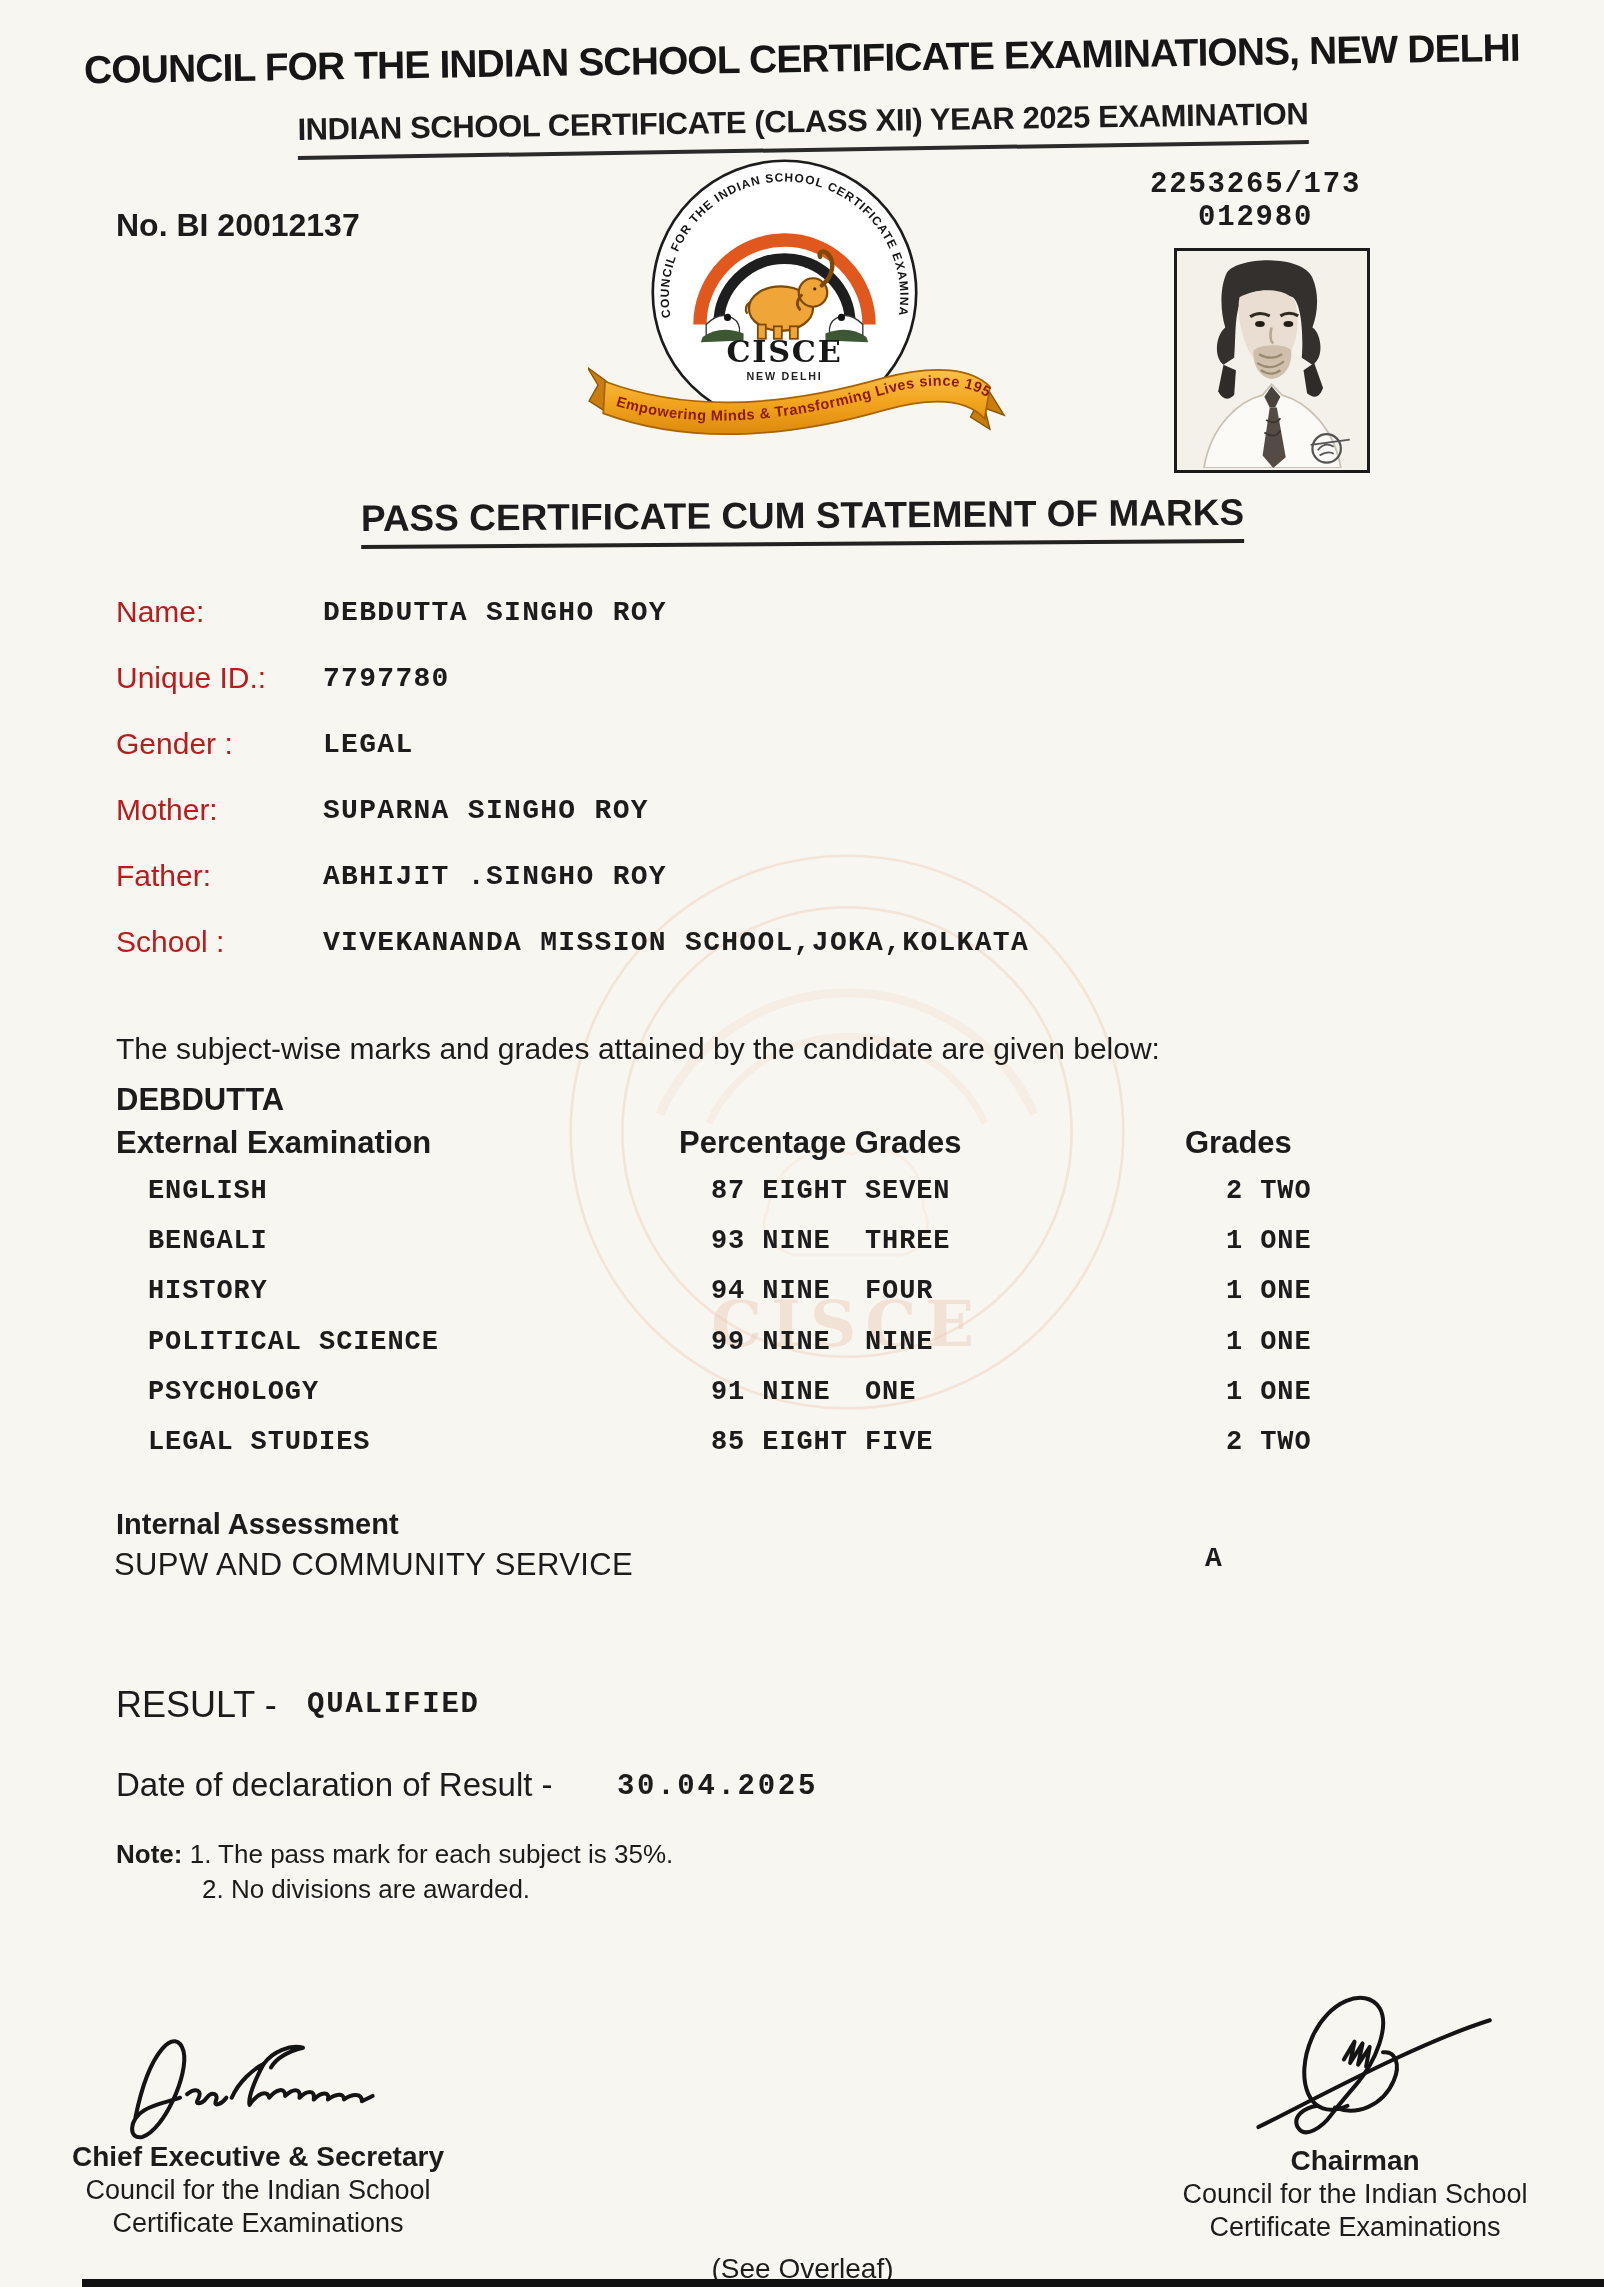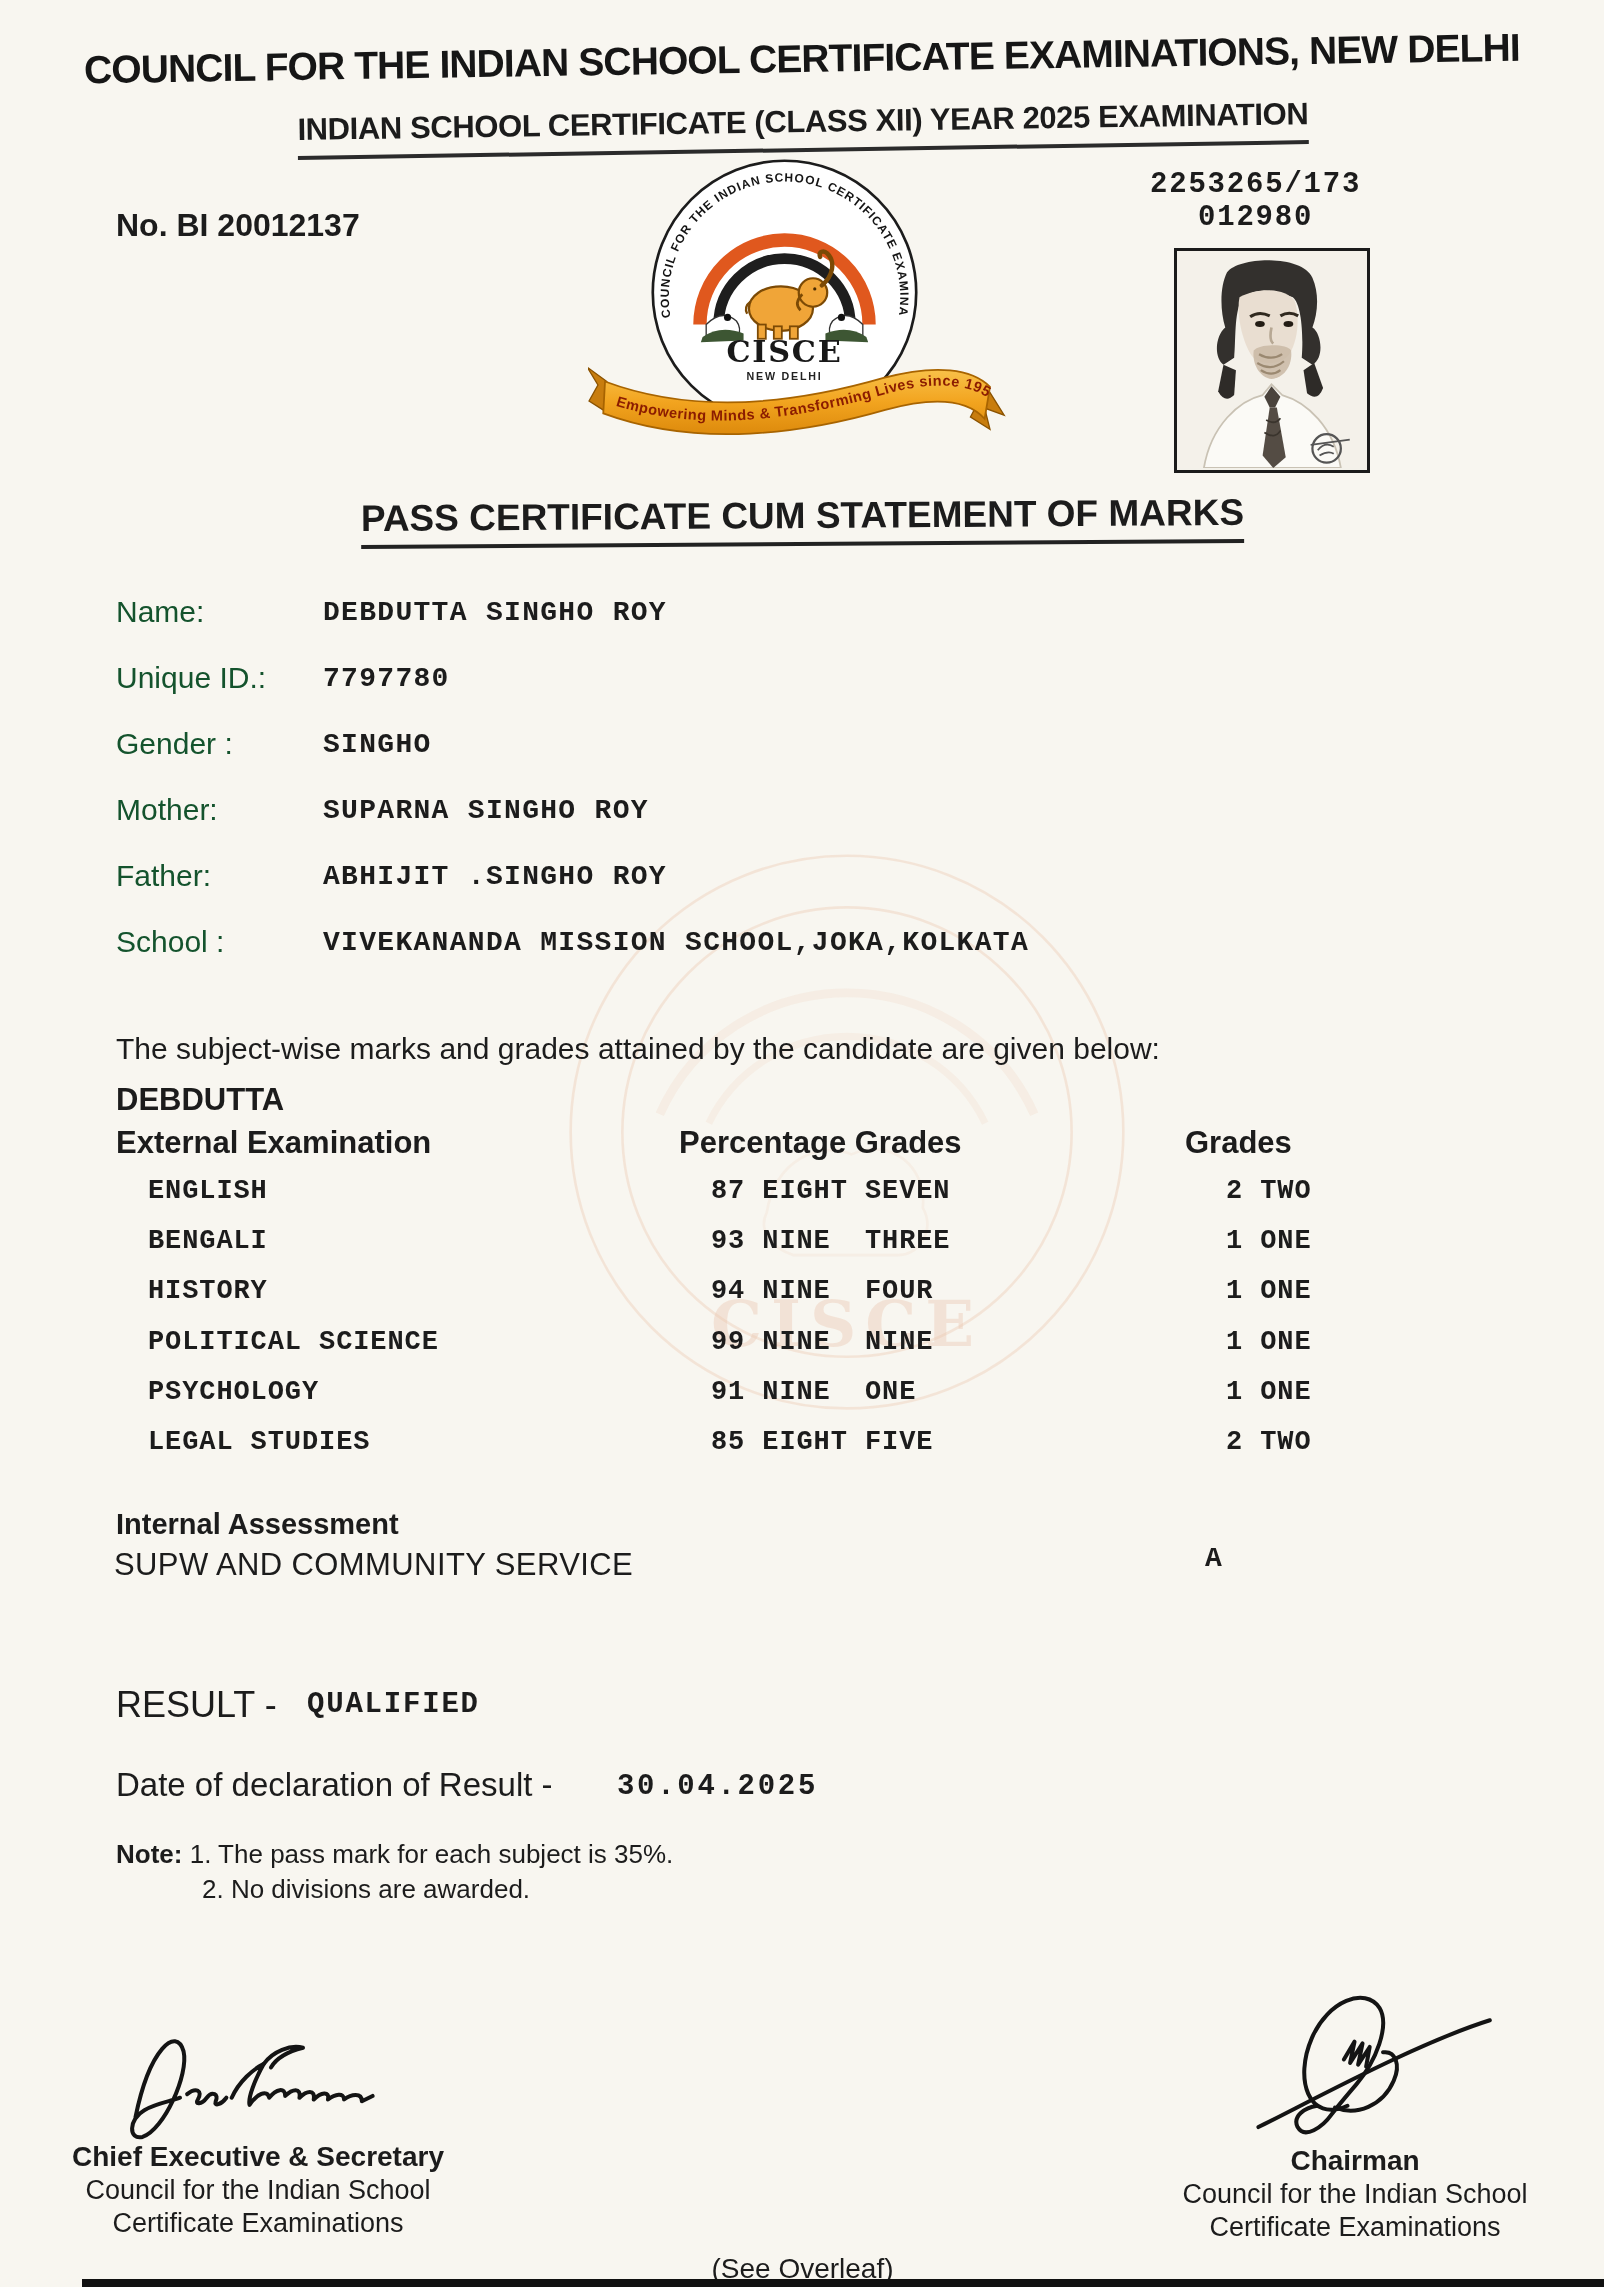--- a/index.html
+++ b/index.html
@@ -32,21 +32,21 @@
   .emblem { position:absolute; left:651px; top:159px; width:267px; height:267px; }
   .ribbon { position:absolute; left:588px; top:346px; width:419px; height:102px; }
   
   .title { position:absolute; left:0; top:495px; width:100%; text-align:center;
            transform:rotate(-0.4deg); }
   .title span { display:inline-block; font-size:37px; font-weight:bold; letter-spacing:0px;
                 border-bottom:4.5px solid #222; padding-bottom:5.3px; }
   
   .fields { position:absolute; left:116px; top:595px; width:1337px; }
   .frow { position:relative; height:66px; }
-  .flabel { position:absolute; left:0; top:0; font-size:30px; color:#14532d; }
+  .flabel { position:absolute; left:0; top:0; font-size:30px; color:#b91c1c; }
   .fvalue { position:absolute; left:207px; top:1.8px; font-family:"Liberation Mono", monospace;
             font-weight:bold; font-size:28px; letter-spacing:1.3px; white-space:pre; }
   
   .intro { position:absolute; left:116px; top:1032px; font-size:30px; }
   .subj-h { position:absolute; left:116px; top:1082px; font-size:31px; font-weight:bold; }
   .col-h { position:absolute; font-size:31px; font-weight:bold; top:1125px; }
   .col-h.c1 { left:116px; } .col-h.c2 { left:679px; } .col-h.c3 { left:1185px; }
   .mrow { position:absolute; left:0; width:100%; height:36px;margin-left:32px; }
   .mrow .subject { position:absolute; left:116px; font-family:"Liberation Mono", monospace;
                    font-weight:bold; font-size:27px; letter-spacing:0.9px; white-space:pre; }
@@ -193,21 +193,21 @@
     <div class="frow">
       <span class="flabel">Name:</span>
       <span class="fvalue">DEBDUTTA SINGHO ROY</span>
     </div>
     <div class="frow">
       <span class="flabel">Unique ID.:</span>
       <span class="fvalue">7797780</span>
     </div>
     <div class="frow">
       <span class="flabel">Gender :</span>
-      <span class="fvalue">SINGHO</span>
+      <span class="fvalue">LEGAL</span>
     </div>
     <div class="frow">
       <span class="flabel">Mother:</span>
       <span class="fvalue">SUPARNA SINGHO ROY</span>
     </div>
     <div class="frow">
       <span class="flabel">Father:</span>
       <span class="fvalue">ABHIJIT .SINGHO ROY</span>
     </div>
     <div class="frow">

